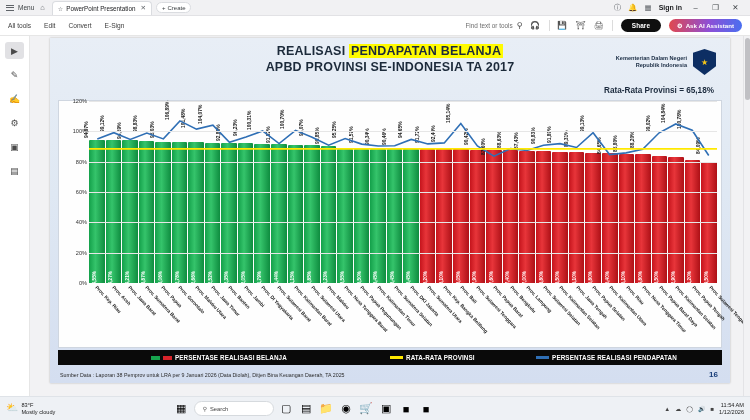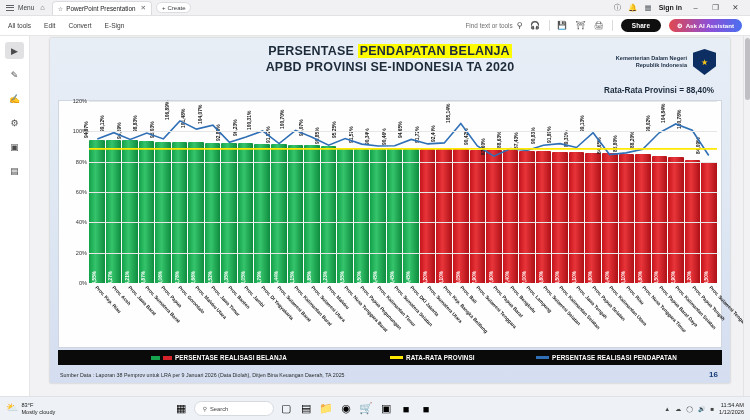--- a/index.html
+++ b/index.html
@@ -313,34 +313,34 @@
     <div class="rail-btn">⚙</div>
     <div class="rail-btn">▣</div>
     <div class="rail-btn">▤</div>
   </div>
 
   <div class="doc-area">
     <div class="slide">
 
       <div class="slide-title-wrap">
         <div class="slide-title1">
-          <span>PERSENTASE </span><span class="hl">PENDAPATAN BELANJA</span>
+          <span>REALISASI </span><span class="hl">PENDAPATAN BELANJA</span>
         </div>
-        <div class="slide-title2">APBD PROVINSI SE-INDONESIA TA 2020</div>
+        <div class="slide-title2">APBD PROVINSI SE-INDONESIA TA 2017</div>
       </div>
 
       <div class="kemendagri">
         <div class="kem-text">
           <div>Kementerian Dalam Negeri</div>
           <div>Republik Indonesia</div>
         </div>
         <div class="kem-logo">★</div>
       </div>
 
-      <div class="rata-rata">Rata-Rata Provinsi = 88,40%</div>
+      <div class="rata-rata">Rata-Rata Provinsi = 65,18%</div>
 
       <div class="plot-frame">
         <div class="yaxis">
             <div class="ylab" style="top: 182px;">0%</div>
             <div class="ylab" style="top: 151.667px;">20%</div>
             <div class="ylab" style="top: 121.333px;">40%</div>
             <div class="ylab" style="top: 91px;">60%</div>
             <div class="ylab" style="top: 60.6667px;">80%</div>
             <div class="ylab" style="top: 30.3333px;">100%</div>
             <div class="ylab" style="top: 0px;">120%</div>

